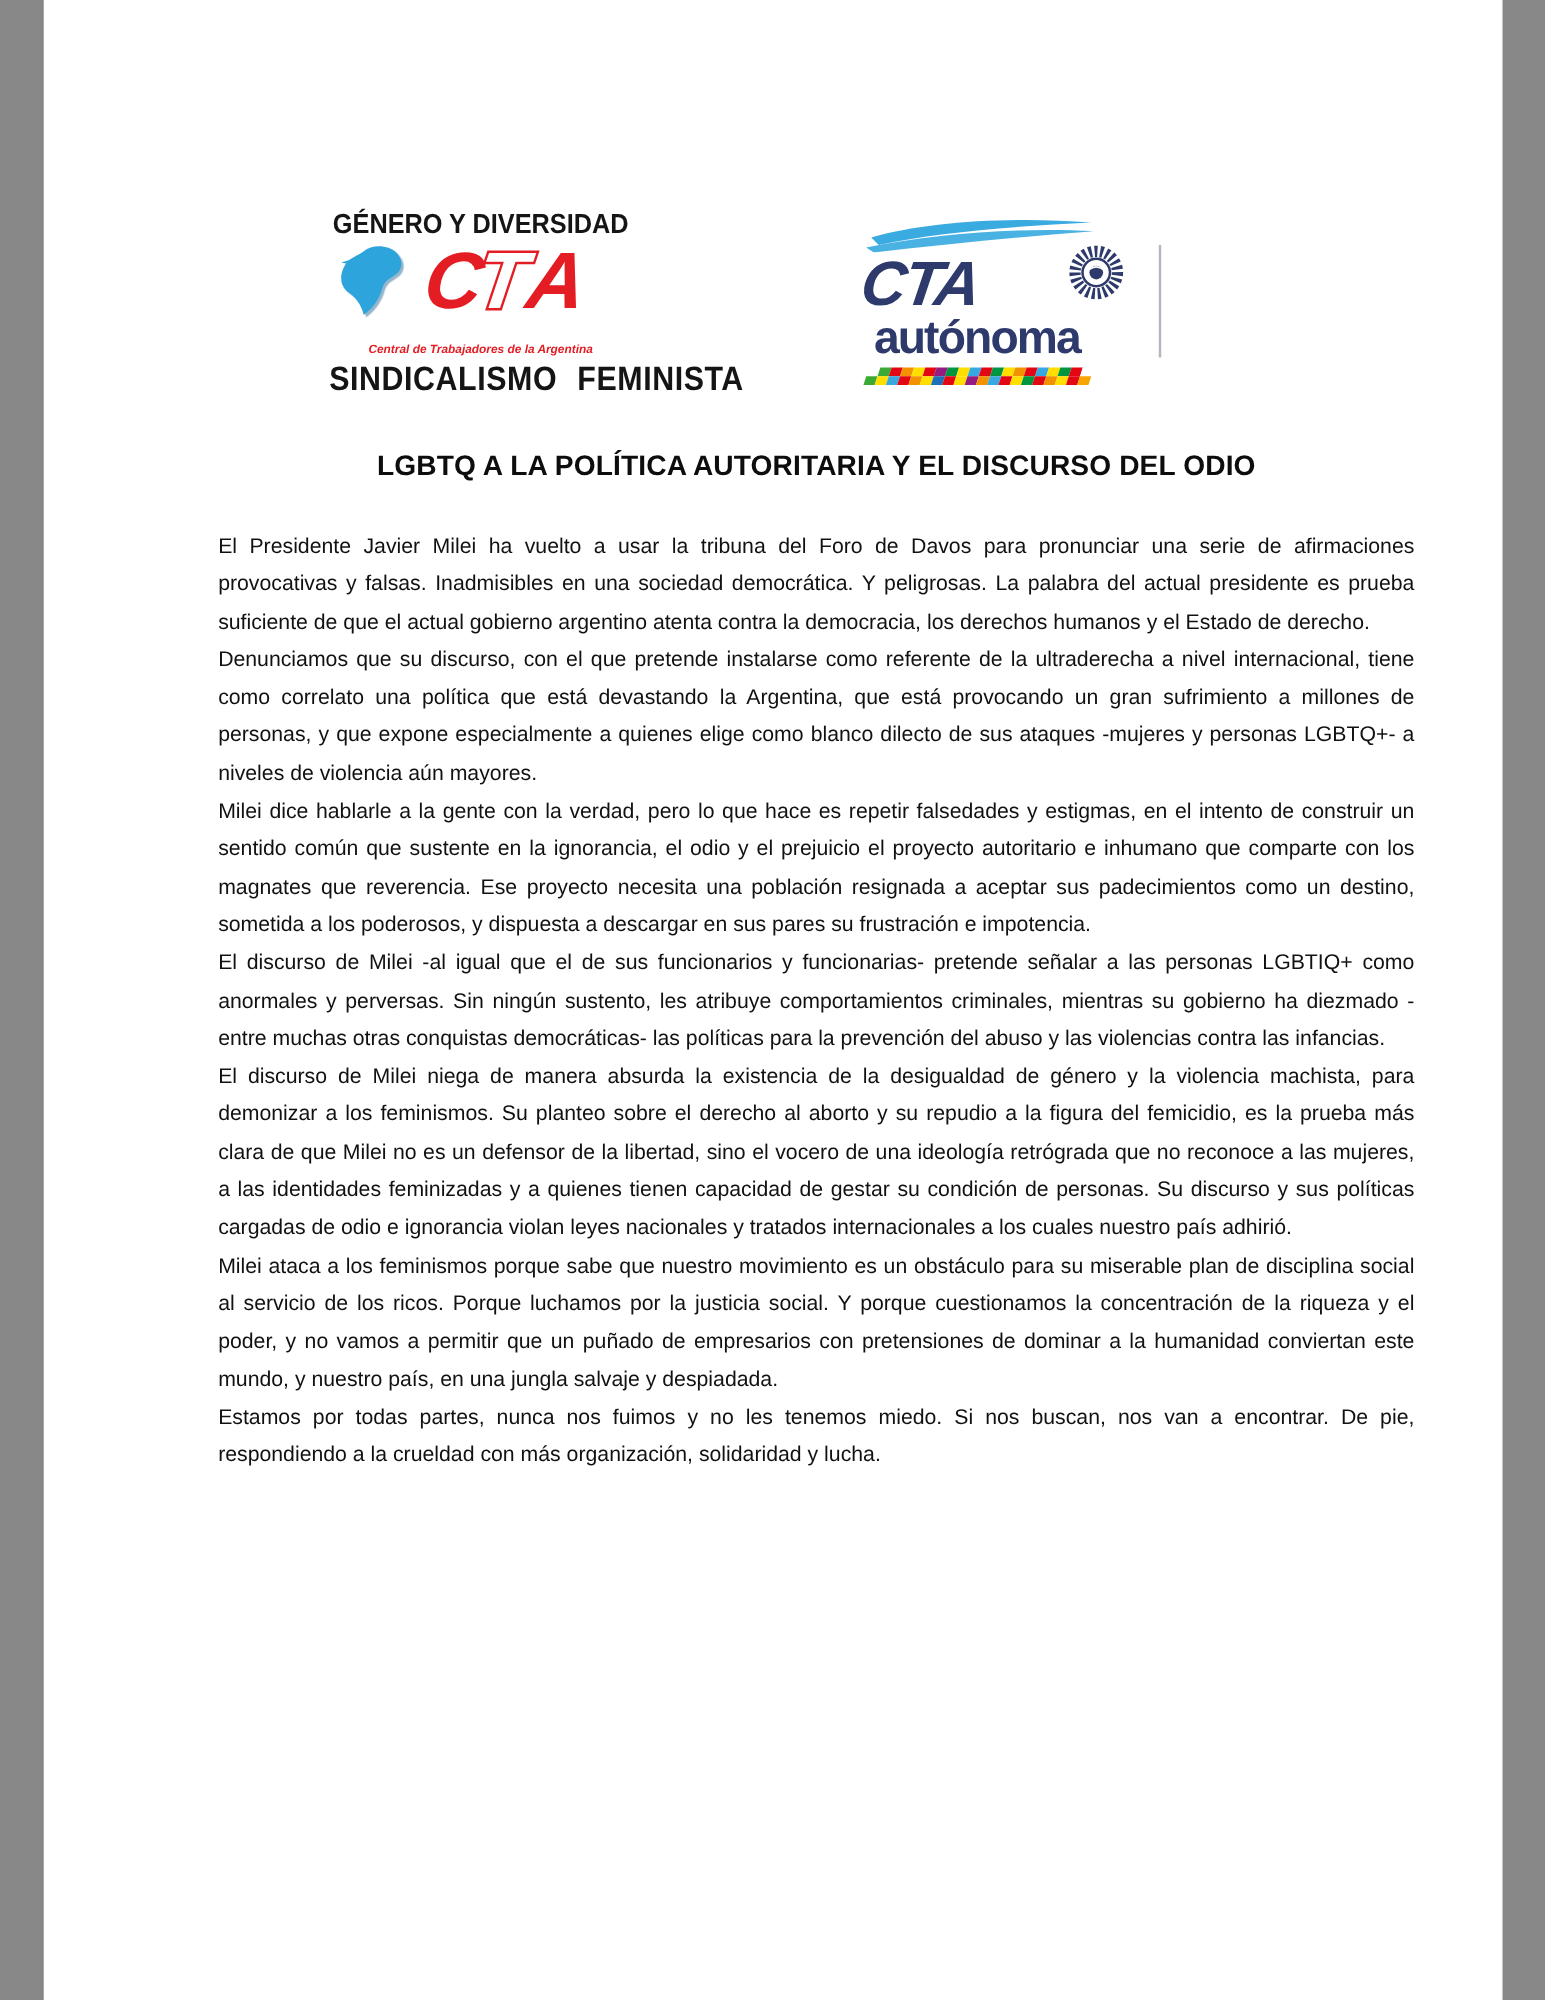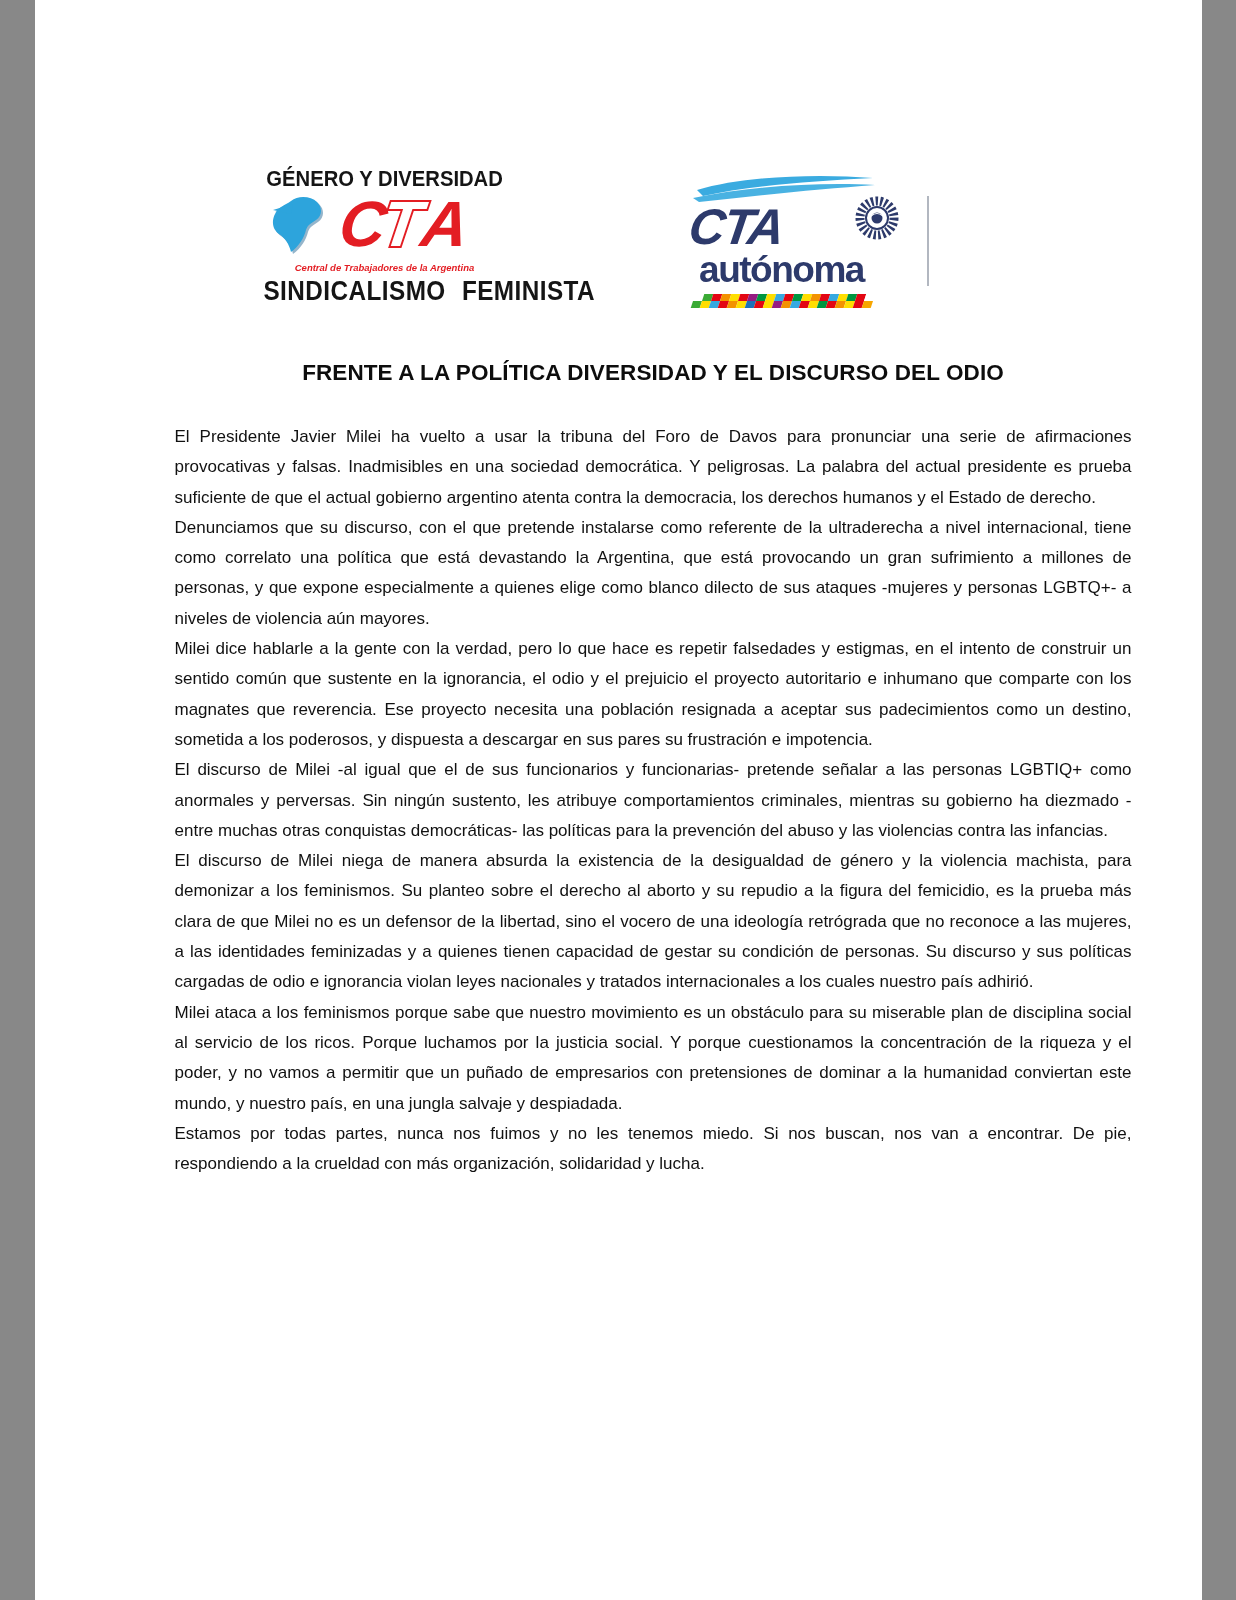--- a/index.html
+++ b/index.html
@@ -34,21 +34,21 @@
   .cta-left-svg text{
     font-family:"Liberation Sans", sans-serif;
     font-weight:700;font-style:italic;
     fill:var(--cta_red);
   }
   .cta-left-svg text.t-letter{
     fill:#ffffff;stroke:var(--cta_red);stroke-width:4px;paint-order:stroke;
   }
   .central-caption{
     font-size:9.5px;font-weight:700;font-style:italic;
-    color:var(--cta_red);margin-top:6px;white-space:nowrap;
+    color:var(--cta_red);margin-top:18px;white-space:nowrap;
   }
   .sf-text{
     display:inline-block;
     font-size:27px;font-weight:700;color:#151515;
     white-space:nowrap;word-spacing:10px;letter-spacing:0.5px;
     transform:scaleX(0.9);transform-origin:center;
     margin-top:3px;
   }
 
   
@@ -182,21 +182,21 @@
           <span style="background: rgb(227, 6, 19);"></span>
           <span style="background: rgb(243, 146, 0);"></span>
           <span style="background: rgb(255, 222, 0);"></span>
           <span style="background: rgb(227, 6, 19);"></span>
           <span style="background: rgb(247, 166, 0);"></span>
         </div>
     </div>
     <div class="logo-divider"></div>
   </div>
 
-  <h1 class="doc-title">FRENTE A LA POLÍTICA DIVERSIDAD Y EL DISCURSO DEL ODIO</h1>
+  <h1 class="doc-title">LGBTQ A LA POLÍTICA AUTORITARIA Y EL DISCURSO DEL ODIO</h1>
 
   <div class="doc-body">
     <p>El Presidente Javier Milei ha vuelto a usar la tribuna del Foro de Davos para pronunciar una serie de afirmaciones provocativas y falsas. Inadmisibles en una sociedad democrática. Y peligrosas. La palabra del actual presidente es prueba suficiente de que el actual gobierno argentino atenta contra la democracia, los derechos humanos y el Estado de derecho.</p>
     <p>Denunciamos que su discurso, con el que pretende instalarse como referente de la ultraderecha a nivel internacional, tiene como correlato una política que está devastando la Argentina, que está provocando un gran sufrimiento a millones de personas, y que expone especialmente a quienes elige como blanco dilecto de sus ataques -mujeres y personas LGBTQ+- a niveles de violencia aún mayores.</p>
     <p>Milei dice hablarle a la gente con la verdad, pero lo que hace es repetir falsedades y estigmas, en el intento de construir un sentido común que sustente en la ignorancia, el odio y el prejuicio el proyecto autoritario e inhumano que comparte con los magnates que reverencia. Ese proyecto necesita una población resignada a aceptar sus padecimientos como un destino, sometida a los poderosos, y dispuesta a descargar en sus pares su frustración e impotencia.</p>
     <p>El discurso de Milei -al igual que el de sus funcionarios y funcionarias- pretende señalar a las personas LGBTIQ+ como anormales y perversas. Sin ningún sustento, les atribuye comportamientos criminales, mientras su gobierno ha diezmado -entre muchas otras conquistas democráticas- las políticas para la prevención del abuso y las violencias contra las infancias.</p>
     <p>El discurso de Milei niega de manera absurda la existencia de la desigualdad de género y la violencia machista, para demonizar a los feminismos. Su planteo sobre el derecho al aborto y su repudio a la figura del femicidio, es la prueba más clara de que Milei no es un defensor de la libertad, sino el vocero de una ideología retrógrada que no reconoce a las mujeres, a las identidades feminizadas y a quienes tienen capacidad de gestar su condición de personas. Su discurso y sus políticas cargadas de odio e ignorancia violan leyes nacionales y tratados internacionales a los cuales nuestro país adhirió.</p>
     <p>Milei ataca a los feminismos porque sabe que nuestro movimiento es un obstáculo para su miserable plan de disciplina social al servicio de los ricos. Porque luchamos por la justicia social. Y porque cuestionamos la concentración de la riqueza y el poder, y no vamos a permitir que un puñado de empresarios con pretensiones de dominar a la humanidad conviertan este mundo, y nuestro país, en una jungla salvaje y despiadada.</p>
     <p>Estamos por todas partes, nunca nos fuimos y no les tenemos miedo. Si nos buscan, nos van a encontrar. De pie, respondiendo a la crueldad con más organización, solidaridad y lucha.</p>
   </div>

